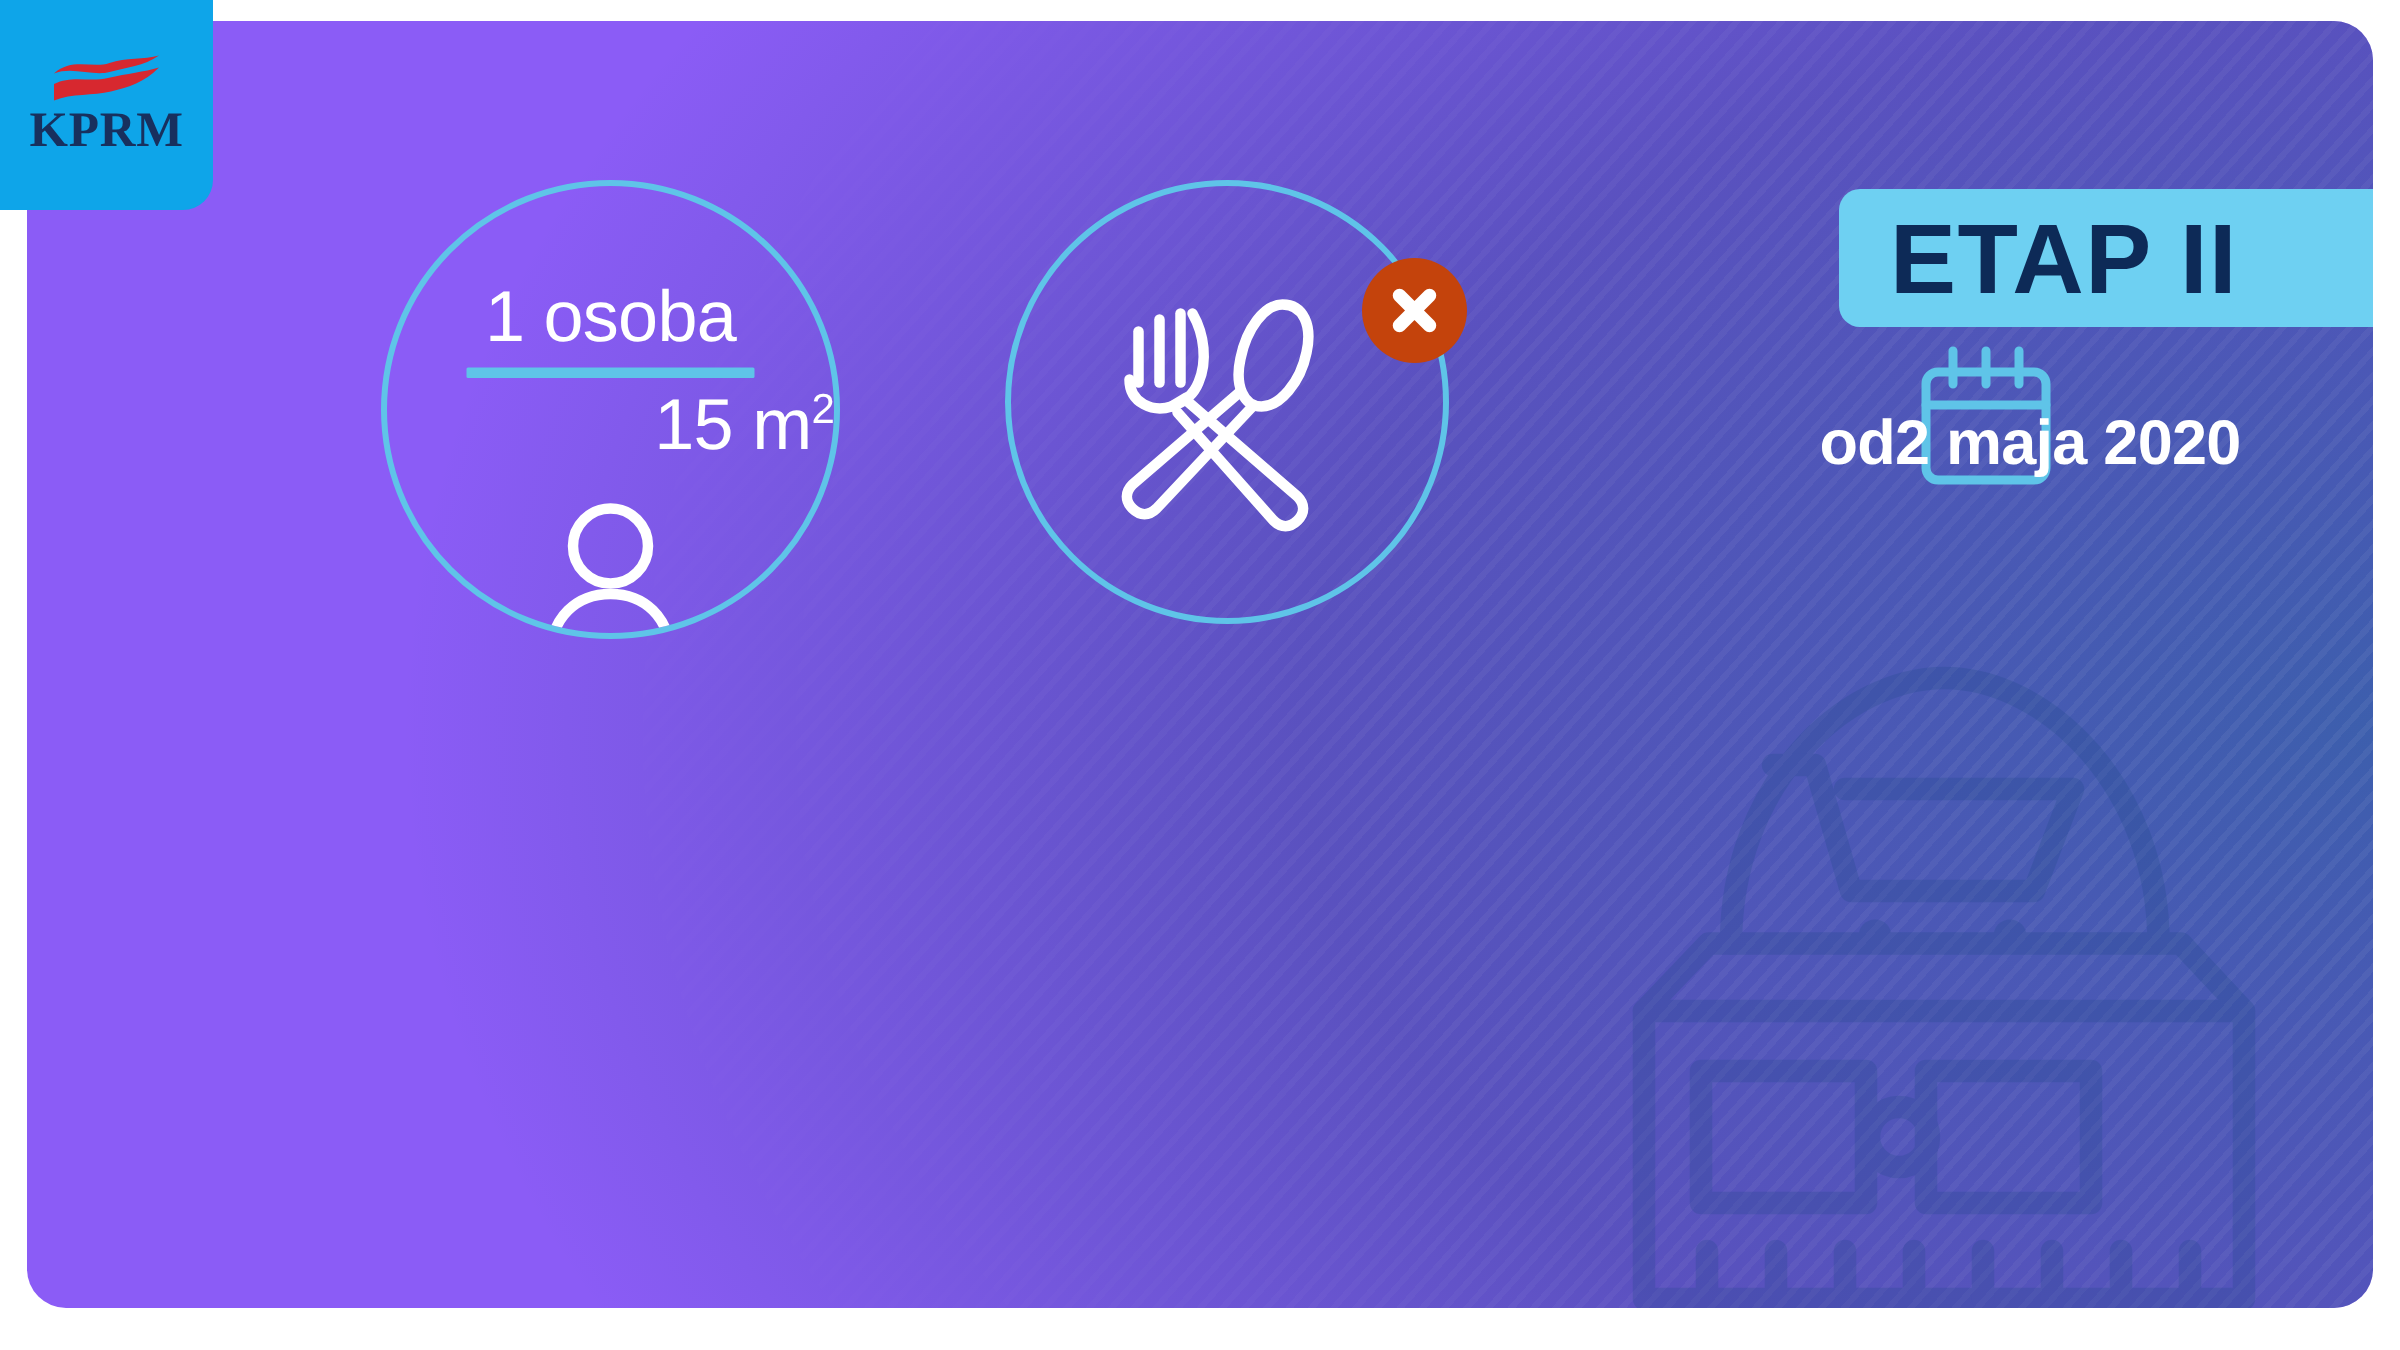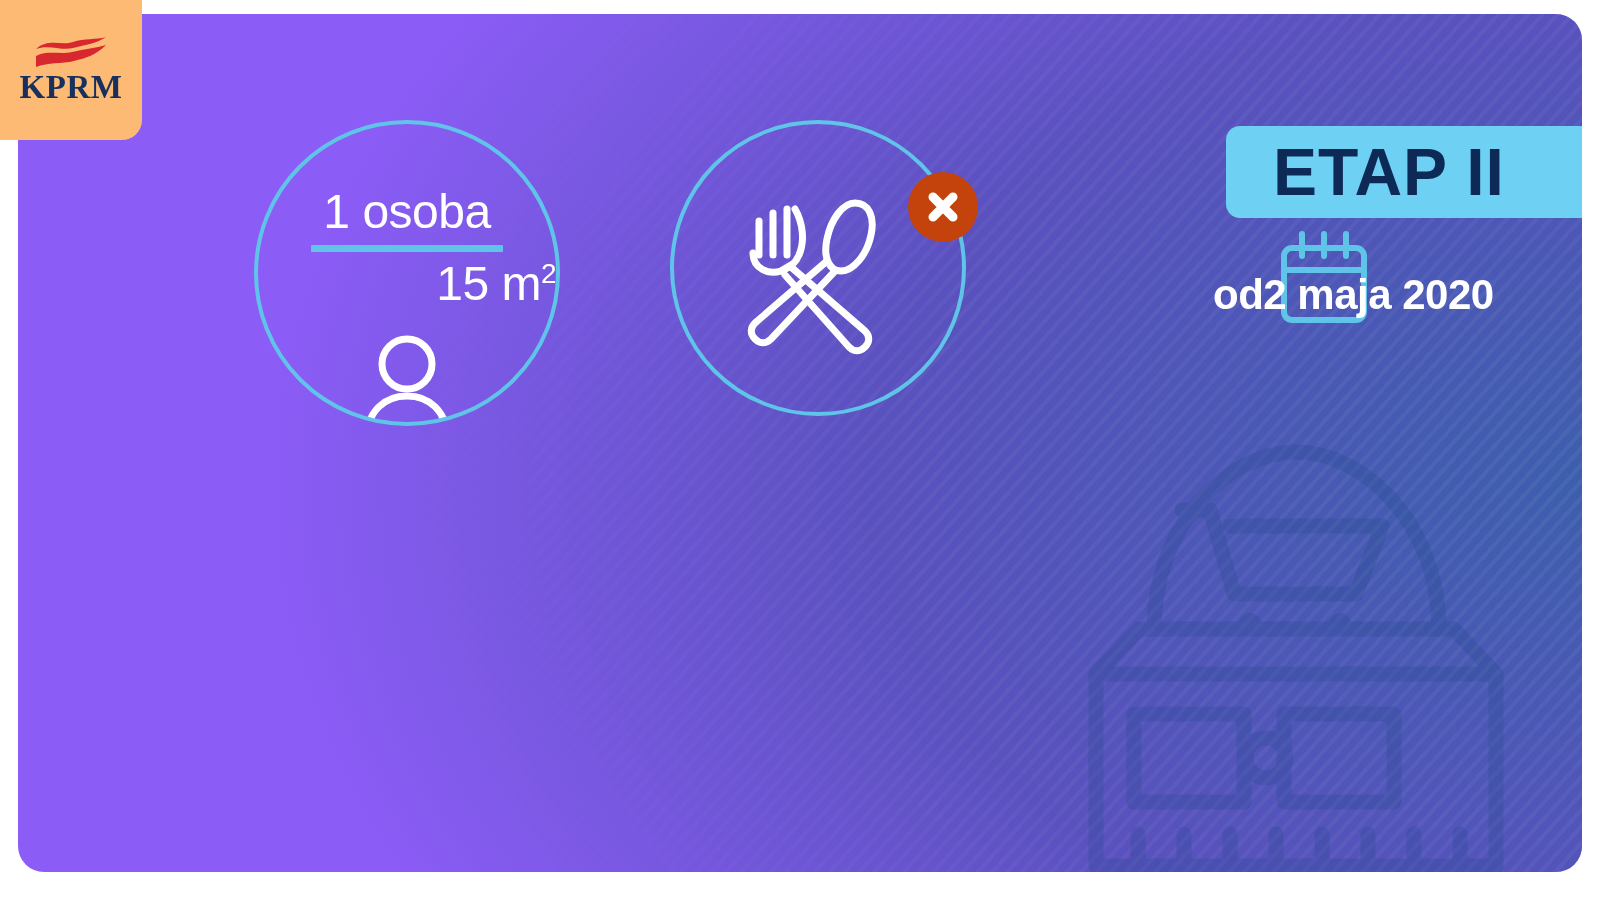--- a/index.html
+++ b/index.html
@@ -45,21 +45,21 @@
     width:520px; height:470px;
     opacity:0.20;
     pointer-events:none;
   }
 
   
   .logo-panel {
     position:absolute;
     left:0; top:0;
     width:142px; height:140px;
-    background:#fdba74;
+    background:#0ea5e9;
     border-bottom-right-radius:20px;
     z-index:40;
     display:flex; flex-direction:column;
     align-items:center; justify-content:center;
   }
   .logo-flag { width:78px; height:32px; display:block; }
   .logo-word {
     font-family:"Liberation Serif", serif;
     font-size:33px; font-weight:700;
     color:#18305e; letter-spacing:0.5px;
@@ -131,21 +131,20 @@
     z-index:30;
   }
   .etap-text {
     color:#0d2a57;
     font-size:66px; font-weight:700;
     letter-spacing:1px;
     padding-left:34px;
     line-height:1;
     white-space:nowrap;
     font-stretch:condensed;
-    margin-left:13px;
   }
 
   
   .date-row {
     position:absolute;
     left:1195px; top:248px;
     width:360px; height:66px;
     z-index:30;
   }
   .cal-icon {

